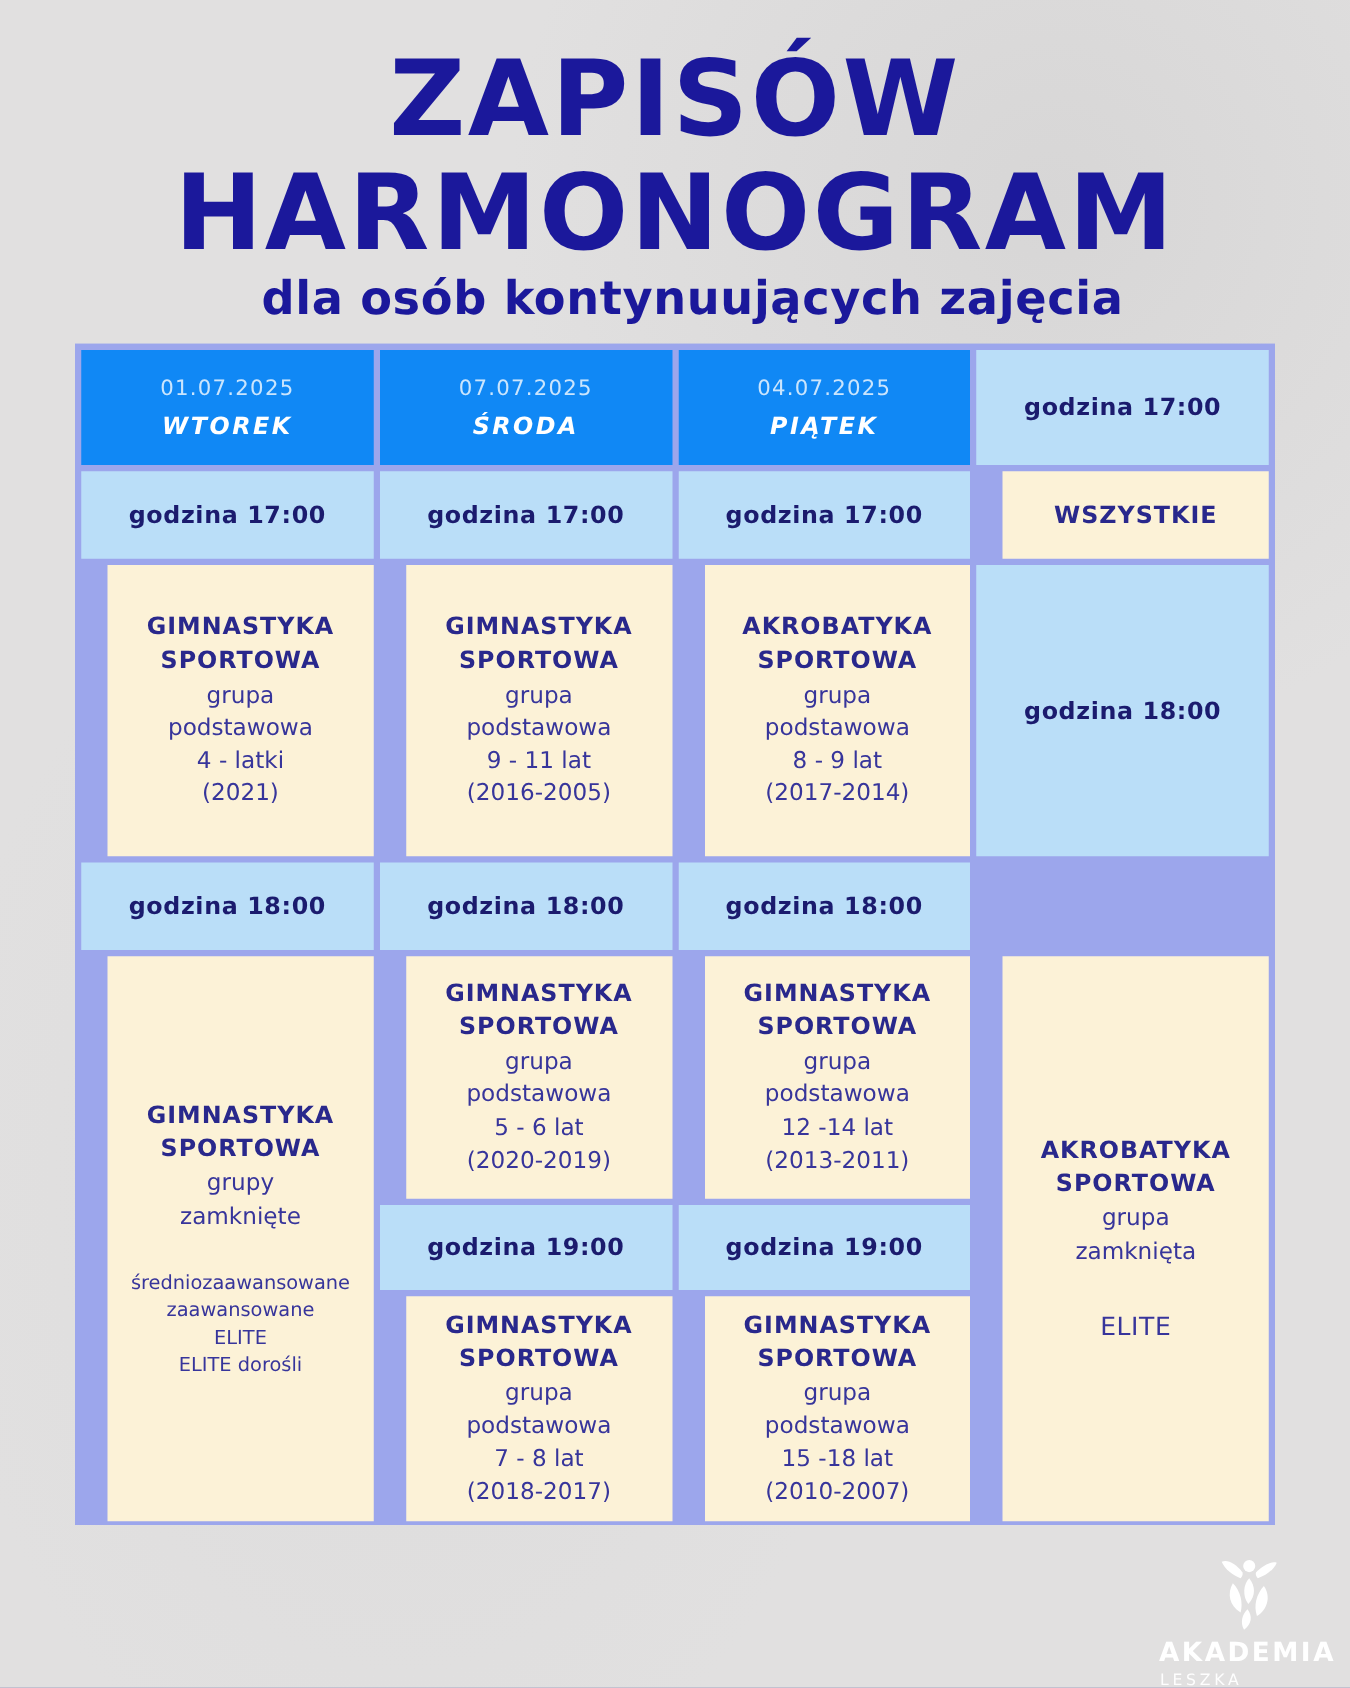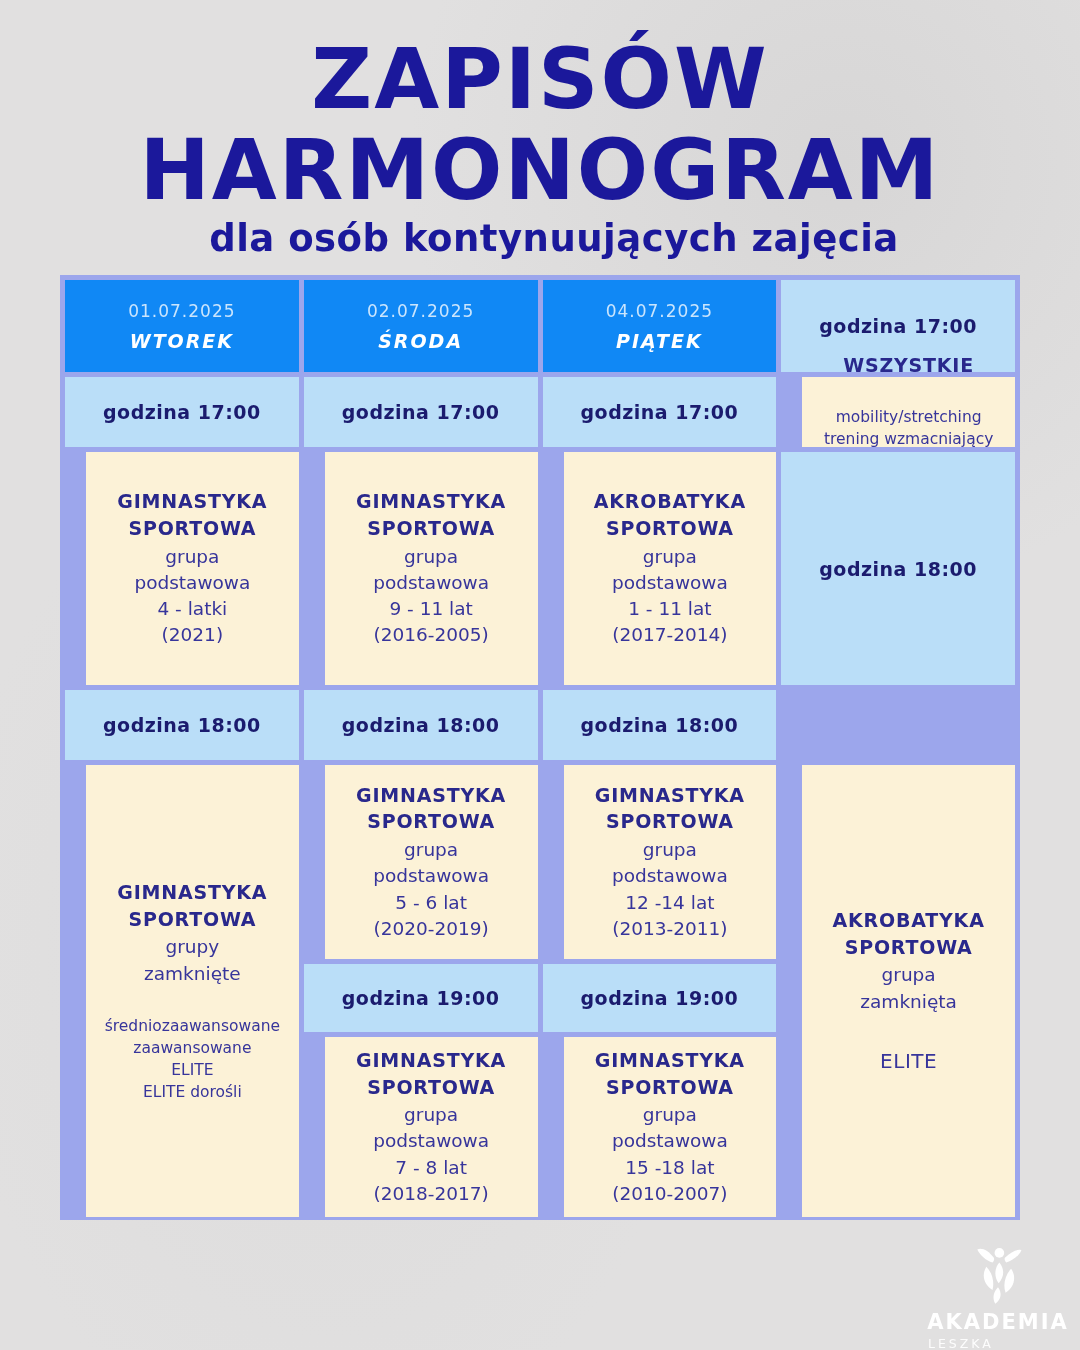--- a/index.html
+++ b/index.html
@@ -101,42 +101,37 @@
     <div class="subtitle">dla osób kontynuujących zajęcia</div>
   </div>
 
   <div class="schedule">
 
     <div class="cell day-head">
       <div class="day-date">01.07.2025</div>
       <div class="day-name">WTOREK</div>
     </div>
     <div class="cell day-head">
-      <div class="day-date">02.07.2025</div>
+      <div class="day-date">07.07.2025</div>
       <div class="day-name">ŚRODA</div>
     </div>
     <div class="cell day-head">
       <div class="day-date">04.07.2025</div>
       <div class="day-name">PIĄTEK</div>
     </div>
 
     <div class="cell time-cell">godzina 17:00</div>
     <div class="cell time-cell">godzina 17:00</div>
     <div class="cell time-cell">godzina 17:00</div>
     <div class="cell time-cell">godzina 17:00</div>
 
     <div class="cell class-cell">
       <div class="cell-title">
           <div class="line">WSZYSTKIE</div>
         </div>
-      <div class="cell-note">
-          <div class="line">mobility/stretching</div>
-          <div class="line">trening wzmacniający</div>
-          <div class="line">gimnastyka ogólna</div>
-        </div>
     </div>
     <div class="cell class-cell">
       <div class="cell-title">
           <div class="line">GIMNASTYKA</div>
           <div class="line">SPORTOWA</div>
         </div>
       <div class="cell-body">
           <div class="line">grupa</div>
           <div class="line">podstawowa</div>
           <div class="line">4 - latki</div>
@@ -156,21 +151,21 @@
         </div>
     </div>
     <div class="cell class-cell">
       <div class="cell-title">
           <div class="line">AKROBATYKA</div>
           <div class="line">SPORTOWA</div>
         </div>
       <div class="cell-body">
           <div class="line">grupa</div>
           <div class="line">podstawowa</div>
-          <div class="line">1 - 11 lat</div>
+          <div class="line">8 - 9 lat</div>
           <div class="line">(2017-2014)</div>
         </div>
     </div>
 
     <div class="cell time-cell">godzina 18:00</div>
     <div class="cell time-cell">godzina 18:00</div>
     <div class="cell time-cell">godzina 18:00</div>
     <div class="cell time-cell">godzina 18:00</div>
 
     <div class="cell class-cell span-tall" style="grid-column:1;">

